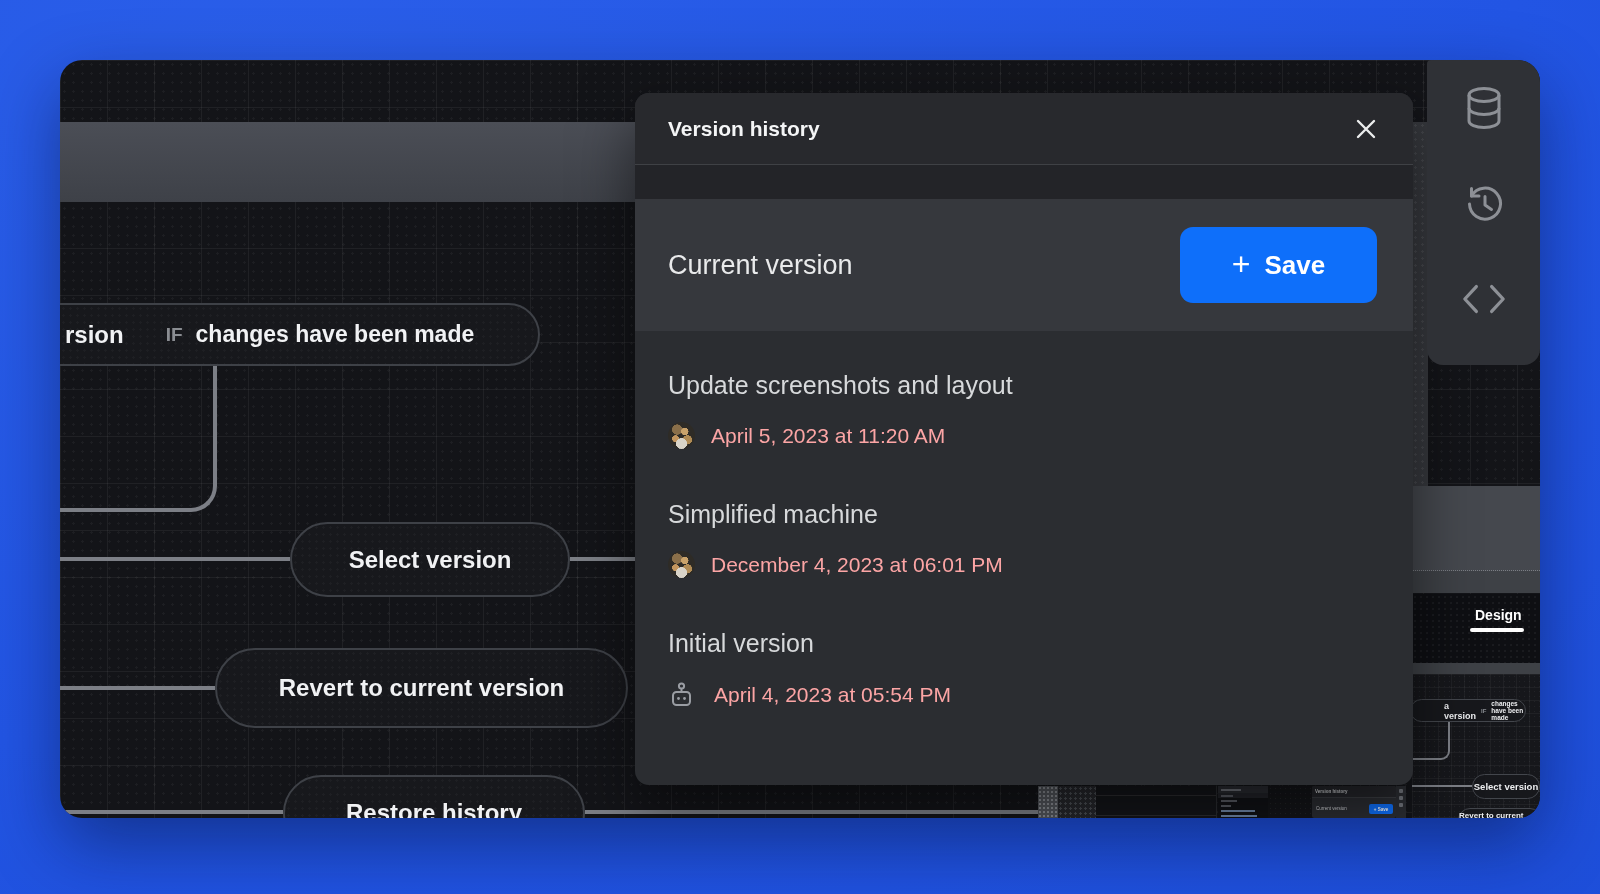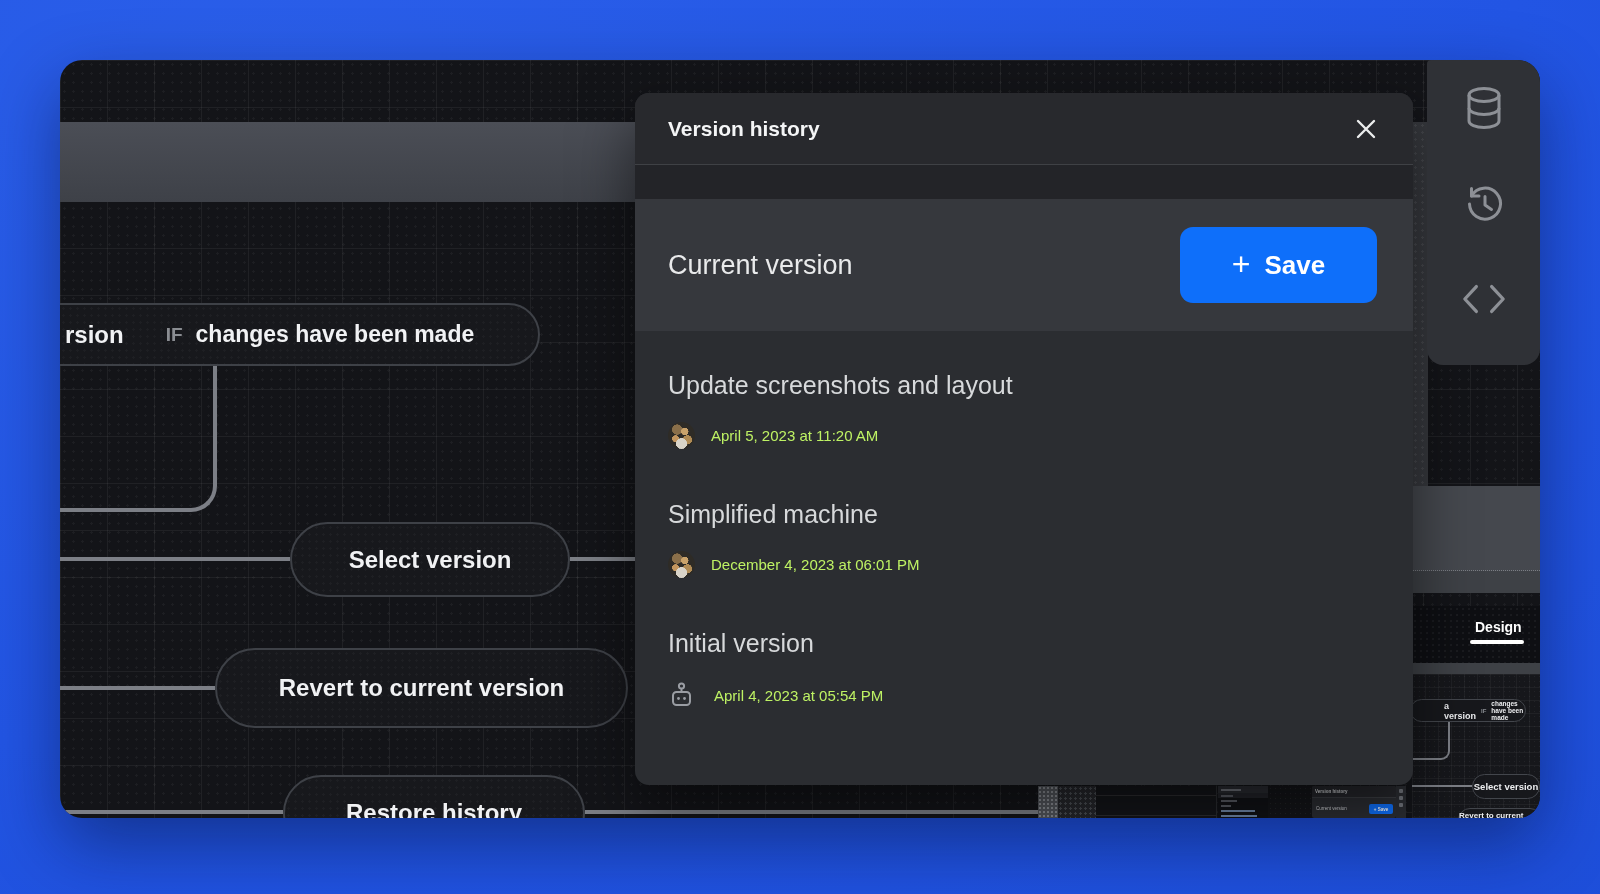--- a/index.html
+++ b/index.html
@@ -46,39 +46,39 @@
     justify-content:space-between;padding:0 36px 0 33px;box-sizing:border-box;}
   #modal .cur-label{font-size:27px;color:#e9eaeb;}
   .save-btn{width:197px;height:76px;border-radius:13px;background:#0e6ffa;border:none;cursor:pointer;
     display:flex;align-items:center;justify-content:center;gap:14px;color:#fff;}
   .save-btn .plus{font-size:32px;font-weight:300;line-height:1;margin-top:-3px;}
   .save-btn .lbl{font-size:26px;font-weight:bold;}
   #modal .m-list{padding:40px 33px 0 33px;}
   .v-item{margin-bottom:51px;cursor:pointer;}
   .v-title{font-size:25px;color:#d7d9db;}
   .v-meta{display:flex;align-items:center;gap:16px;margin-top:22px;}
-  .v-time{font-size:15px;color:#bef264;}
+  .v-time{font-size:21px;color:#fca5a5;}
   .avatar{width:27px;height:27px;border-radius:50%;
     background:
       radial-gradient(circle at 62% 35%, #caa36b 0 15%, transparent 16%),
       radial-gradient(circle at 34% 28%, #8a6f4a 0 19%, transparent 20%),
       radial-gradient(circle at 50% 80%, #d9d4c9 0 21%, transparent 22%),
       radial-gradient(circle at 72% 66%, #b08b55 0 17%, transparent 18%),
       radial-gradient(circle at 28% 62%, #c2955e 0 13%, transparent 14%),
       #2e2b26;}
   
   #sidebar{left:1367px;top:0;width:113px;height:305px;background:#2f3136;
     border-radius:4px 20px 16px 16px;z-index:30;display:flex;flex-direction:column;
     align-items:center;padding-top:26px;box-sizing:border-box;gap:49px;}
   .side-icon{width:46px;height:46px;display:flex;align-items:center;justify-content:center;cursor:pointer;}
   
   .pv{z-index:3;}
   #pv-toolbar{left:1352px;top:426px;width:128px;height:84px;background:#45484e;border-bottom:1px dotted #7a7d83;}
   #pv-strip1{left:1352px;top:511px;width:128px;height:22px;background:#3e4146;}
-  #pv-tabbar{left:1352px;top:546px;width:128px;height:70px;background:#0e0f13;
+  #pv-tabbar{left:1352px;top:534px;width:128px;height:70px;background:#0e0f13;
     background-image:radial-gradient(rgba(255,255,255,.05) .7px, transparent 1px);background-size:6px 6px;}
   .pv-tab{position:absolute;font-weight:bold;color:#fff;font-size:14px;}
   .pv-underline{position:absolute;height:4px;border-radius:2px;background:#fff;}
   #pv-strip2{left:1352px;top:603px;width:128px;height:11px;background:#3e4146;}
   #pv-canvas{left:1352px;top:614px;width:128px;height:144px;background:#16171b;
     background-image:
       radial-gradient(rgba(255,255,255,.05) .6px, transparent .9px),
       repeating-linear-gradient(to right, rgba(255,255,255,.045) 0 1px, transparent 1px 13px),
       repeating-linear-gradient(to bottom, rgba(255,255,255,.045) 0 1px, transparent 1px 13px);
     background-size:5px 5px,auto,auto;}

